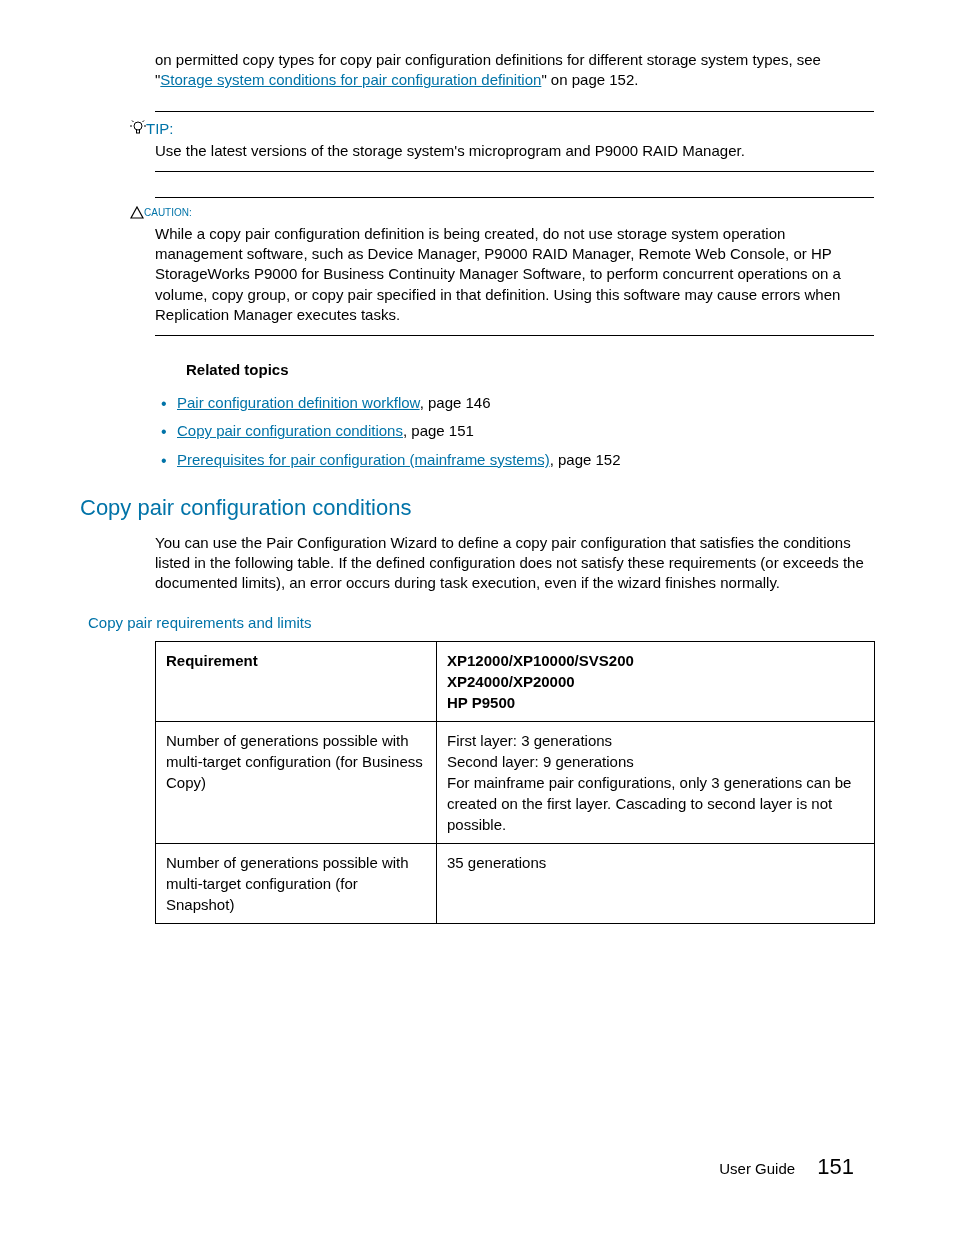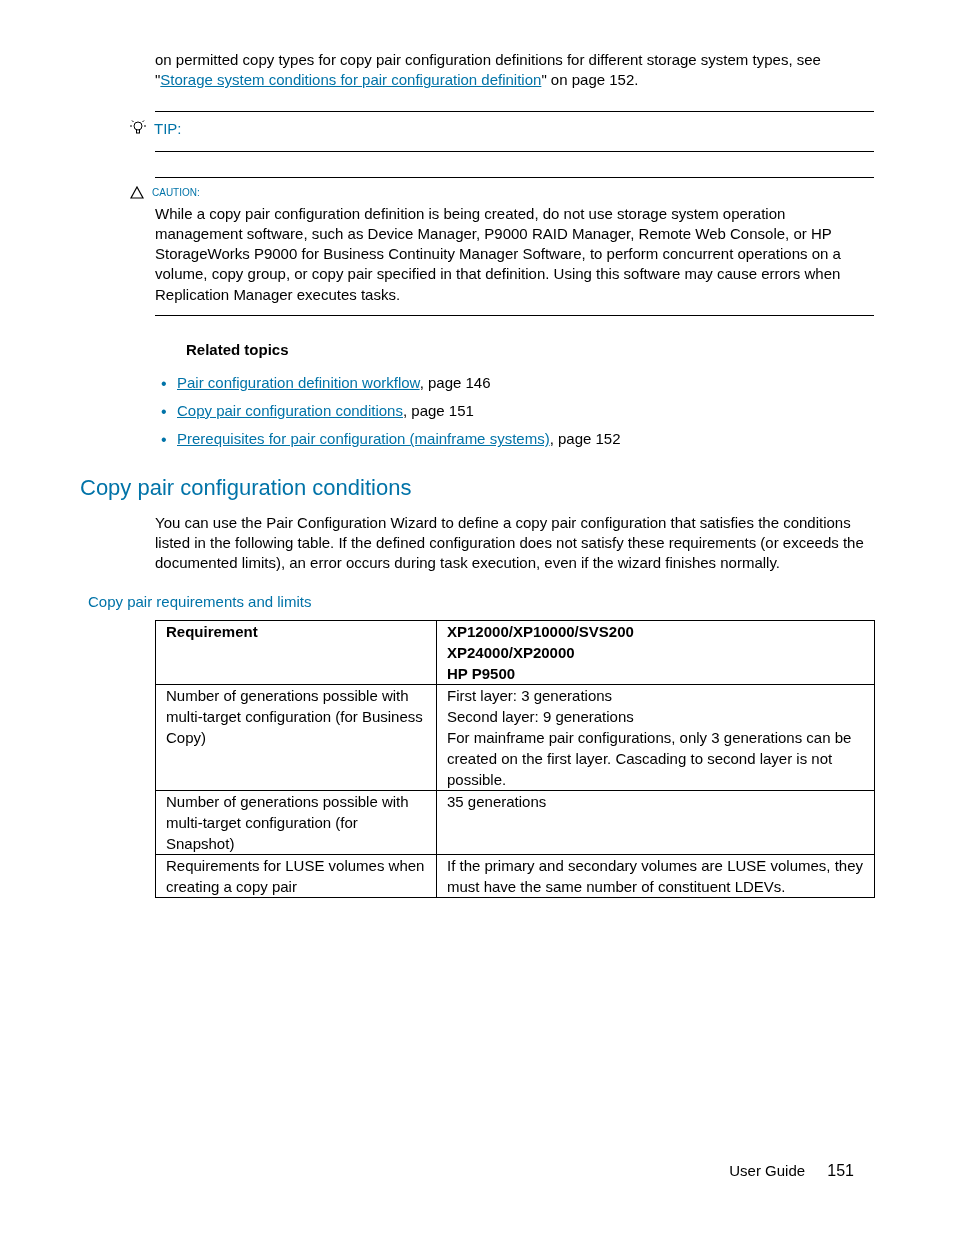--- a/index.html
+++ b/index.html
@@ -28,21 +28,20 @@
   .callout {
     margin-left: 75px;
     border-top: 1px solid #000;
     border-bottom: 1px solid #000;
     padding: 8px 0 10px 0;
     margin-bottom: 25px;
   }
   .callout-header {
     display: flex;
     align-items: center;
-    gap: 8px;
     margin-bottom: 4px;
     margin-left: -25px;
   }
   .tip-label {
     color: #0073a8;
     font-size: 15px;
   }
   .caution-label {
     color: #0073a8;
     font-size: 10px;
@@ -94,37 +93,37 @@
     font-size: 15px;
     margin: 18px 0 10px 8px;
   }
   table {
     border-collapse: collapse;
     width: 720px;
     margin-left: 75px;
   }
   th, td {
     border: 1.2px solid #000;
-    padding: 0 10px;
+    padding: 8px 10px;
     text-align: left;
     vertical-align: top;
     line-height: 1.4;
   }
   th {
     font-weight: bold;
   }
   .col1 { width: 260px; }
   .footer {
     position: absolute;
     bottom: 55px;
     right: 100px;
     font-size: 15px;
   }
   .page-num {
-    font-size: 16px;
+    font-size: 22px;
     margin-left: 18px;
   }
 </style>
 </head>
 <body>
 
 <div class="page">
 
   <div class="body-text">
     <span>on permitted copy types for copy pair configuration definitions for different storage system types, see "</span><span class="link">Storage system conditions for pair configuration definition</span><span>" on page 152.</span>
@@ -139,20 +138,21 @@
             <line x1="9.5" y1="10" x2="9.5" y2="13" stroke="#000" stroke-width="1"></line>
             <line x1="6" y1="13" x2="10" y2="13" stroke="#000" stroke-width="1"></line>
             <line x1="2" y1="6" x2="0" y2="6" stroke="#000" stroke-width="1"></line>
             <line x1="14" y1="6" x2="16" y2="6" stroke="#000" stroke-width="1"></line>
             <line x1="3.5" y1="2" x2="2" y2="0.5" stroke="#000" stroke-width="1"></line>
             <line x1="12.5" y1="2" x2="14" y2="0.5" stroke="#000" stroke-width="1"></line>
           </svg>
       </span>
       <span class="tip-label">TIP:</span>
     </div>
+    <div class="callout-body">Use the latest versions of the storage system's microprogram and P9000 RAID Manager.</div>
   </div>
 
   <div class="callout">
     <div class="callout-header">
       <span class="caution-icon">
         <svg viewBox="0 0 14 14" width="14" height="14">
             <polygon points="7,1 13,12 1,12" fill="none" stroke="#000" stroke-width="1.2"></polygon>
           </svg>
       </span>
       <span class="caution-label">CAUTION:</span>
@@ -187,24 +187,20 @@
       <td>
         <span>First layer: 3 generations</span><br>
         <span>Second layer: 9 generations</span><br>
         <span>For mainframe pair configurations, only 3 generations can be created on the first layer. Cascading to second layer is not possible.</span>
       </td>
     </tr>
     <tr>
       <td>Number of generations possible with multi-target configuration (for Snapshot)</td>
       <td>35 generations</td>
     </tr>
-    <tr>
-      <td>Requirements for LUSE volumes when creating a copy pair</td>
-      <td>If the primary and secondary volumes are LUSE volumes, they must have the same number of constituent LDEVs.</td>
-    </tr>
   </tbody>
     </table>
 
 </div>
 
 <div class="footer">
   <span>User Guide</span>
   <span class="page-num">151</span>
 </div>
 

